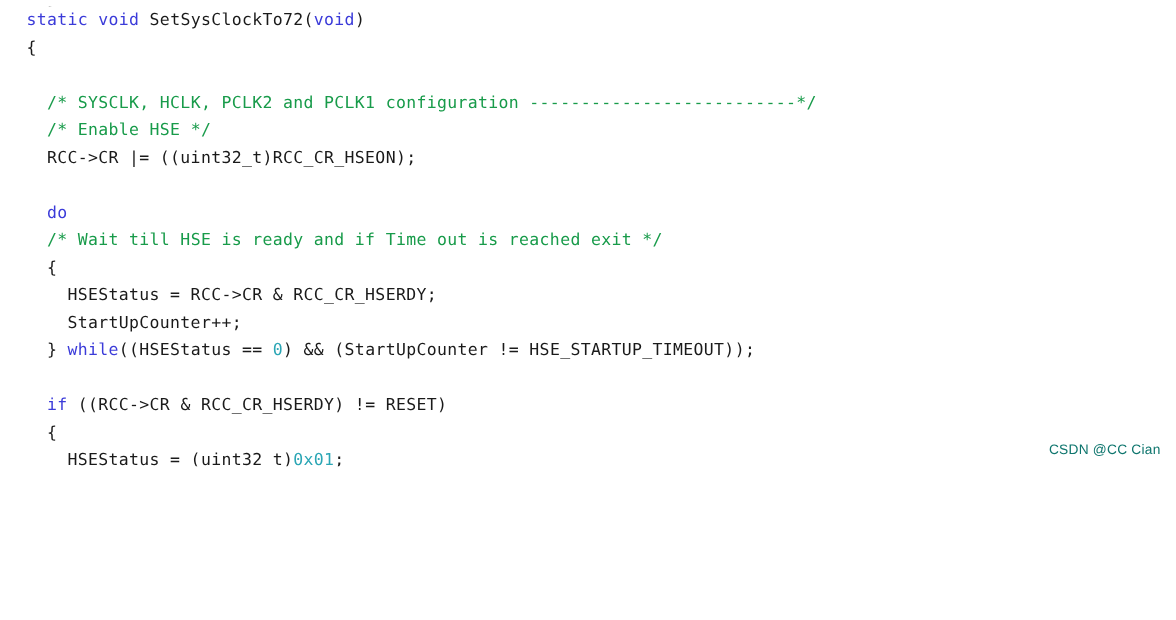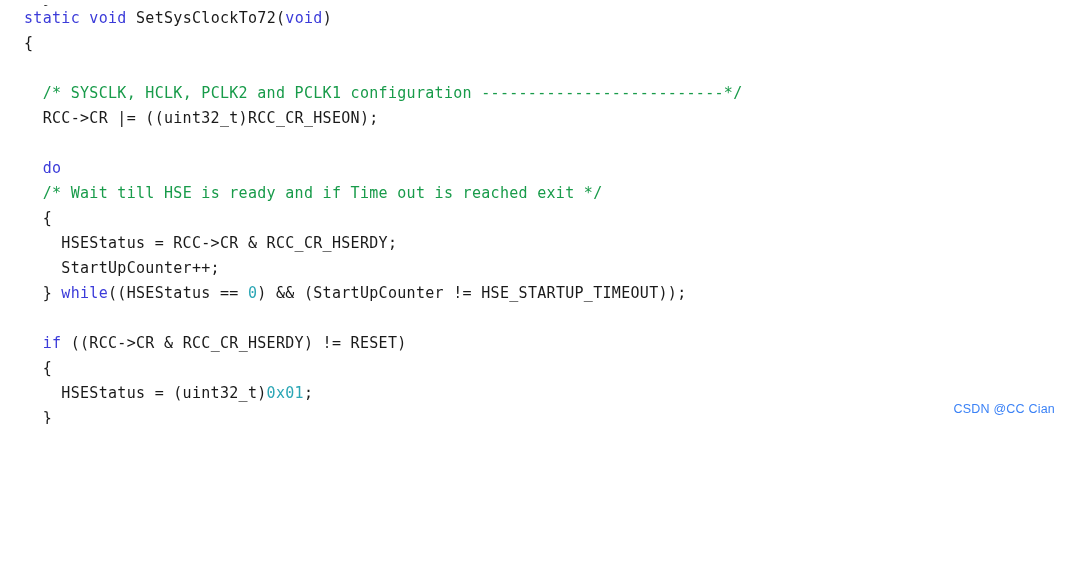--- a/index.html
+++ b/index.html
@@ -68,38 +68,39 @@
     margin-left: 0px;
   }
 
   
   #watermark {
     position: absolute;
     right: 14px;
     bottom: 8px;
     font-family: "Liberation Sans", sans-serif;
     font-size: 12.5px;
-    color: #3b82f6;
+    color: #0f766e;
     letter-spacing: 0.2px;
     white-space: pre;
     user-select: none;
   }
 </style>
 </head>
 <body>
 
 <div id="screen">
 
   <div id="code-area">
 
   <div class="code-line partial"><span class="tok-plain">  </span><span class="tok-plain">}</span></div>
       <div class="code-line"><span class="tok-kw">static</span><span class="tok-plain"> </span><span class="tok-kw">void</span><span class="tok-plain"> SetSysClockTo72(</span><span class="tok-kw">void</span><span class="tok-plain">)</span></div>
       <div class="code-line"><span class="tok-plain">{</span></div>
       <div class="code-line"></div>
       <div class="code-line"><span class="tok-plain">  </span><span class="tok-cmt">/* SYSCLK, HCLK, PCLK2 and PCLK1 configuration --------------------------*/</span></div>
+      <div class="code-line"><span class="tok-plain">  </span><span class="tok-cmt">/* Enable HSE */</span></div>
       <div class="code-line"><span class="tok-plain">  RCC-&gt;CR |= ((uint32_t)RCC_CR_HSEON);</span></div>
       <div class="code-line"></div>
       <div class="code-line"><span class="tok-plain">  </span><span class="tok-kw">do</span></div>
       <div class="code-line"><span class="tok-plain">  </span><span class="tok-cmt">/* Wait till HSE is ready and if Time out is reached exit */</span></div>
       <div class="code-line"><span class="tok-plain">  {</span></div>
       <div class="code-line"><span class="tok-plain">    HSEStatus = RCC-&gt;CR &amp; RCC_CR_HSERDY;</span></div>
       <div class="code-line"><span class="tok-plain">    StartUpCounter++;</span></div>
       <div class="code-line"><span class="tok-plain">  } </span><span class="tok-kw">while</span><span class="tok-plain">((HSEStatus == </span><span class="tok-num">0</span><span class="tok-plain">) &amp;&amp; (StartUpCounter != HSE_STARTUP_TIMEOUT));</span></div>
       <div class="code-line"></div>
       <div class="code-line"><span class="tok-plain">  </span><span class="tok-kw">if</span><span class="tok-plain"> ((RCC-&gt;CR &amp; RCC_CR_HSERDY) != RESET)</span></div>

